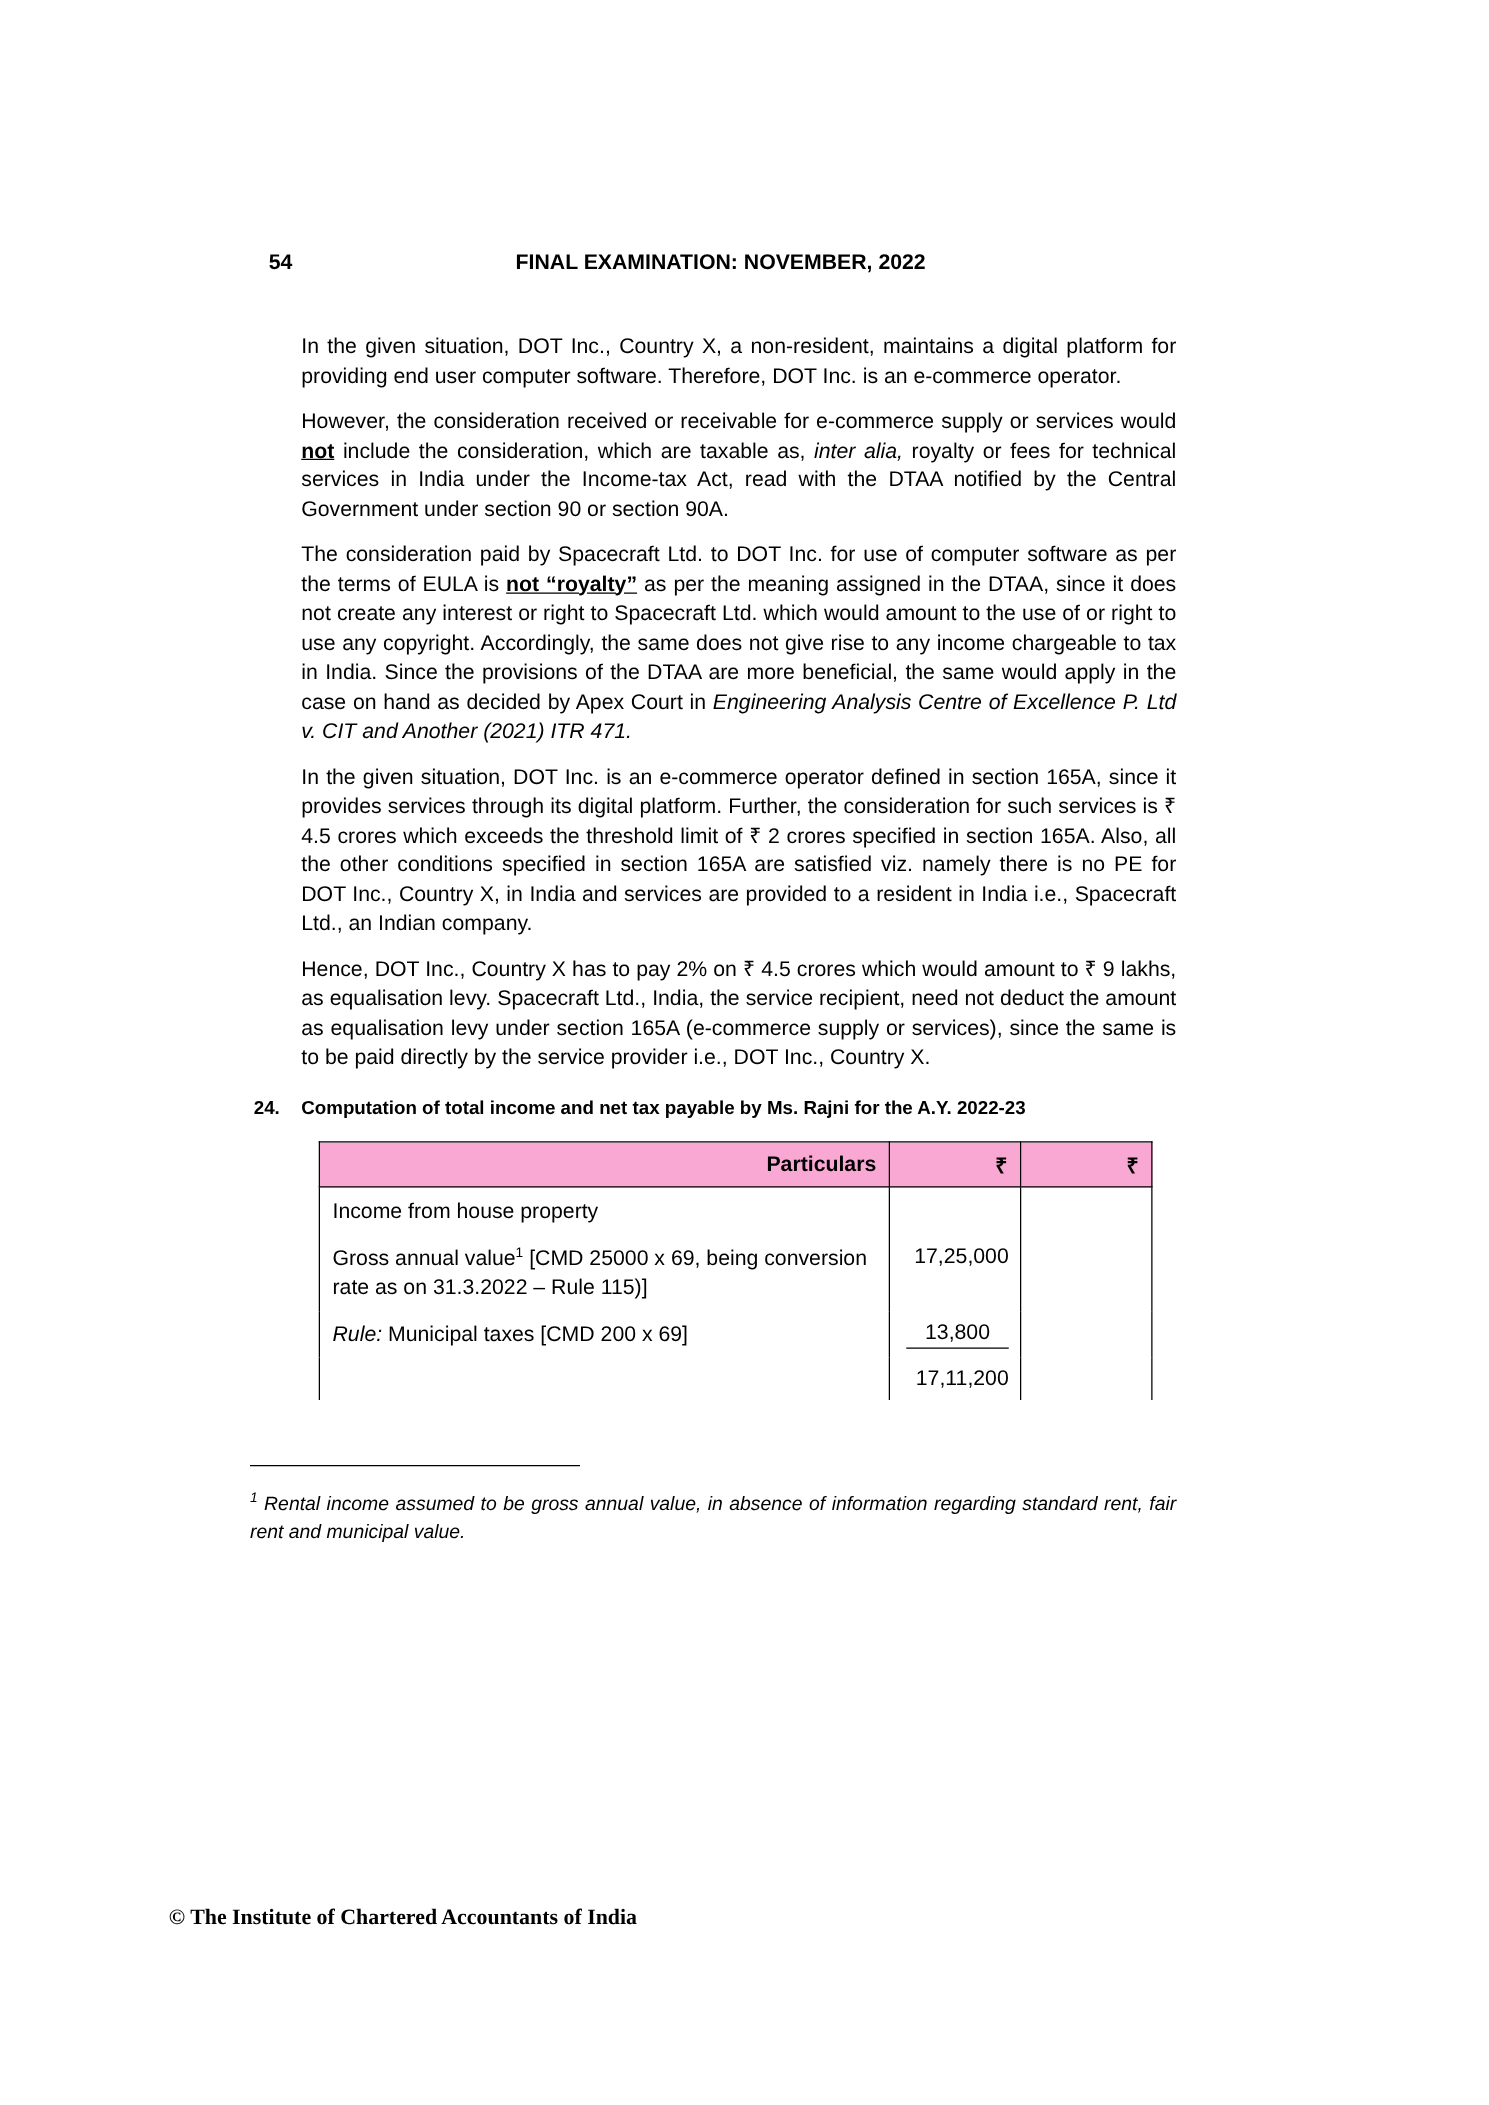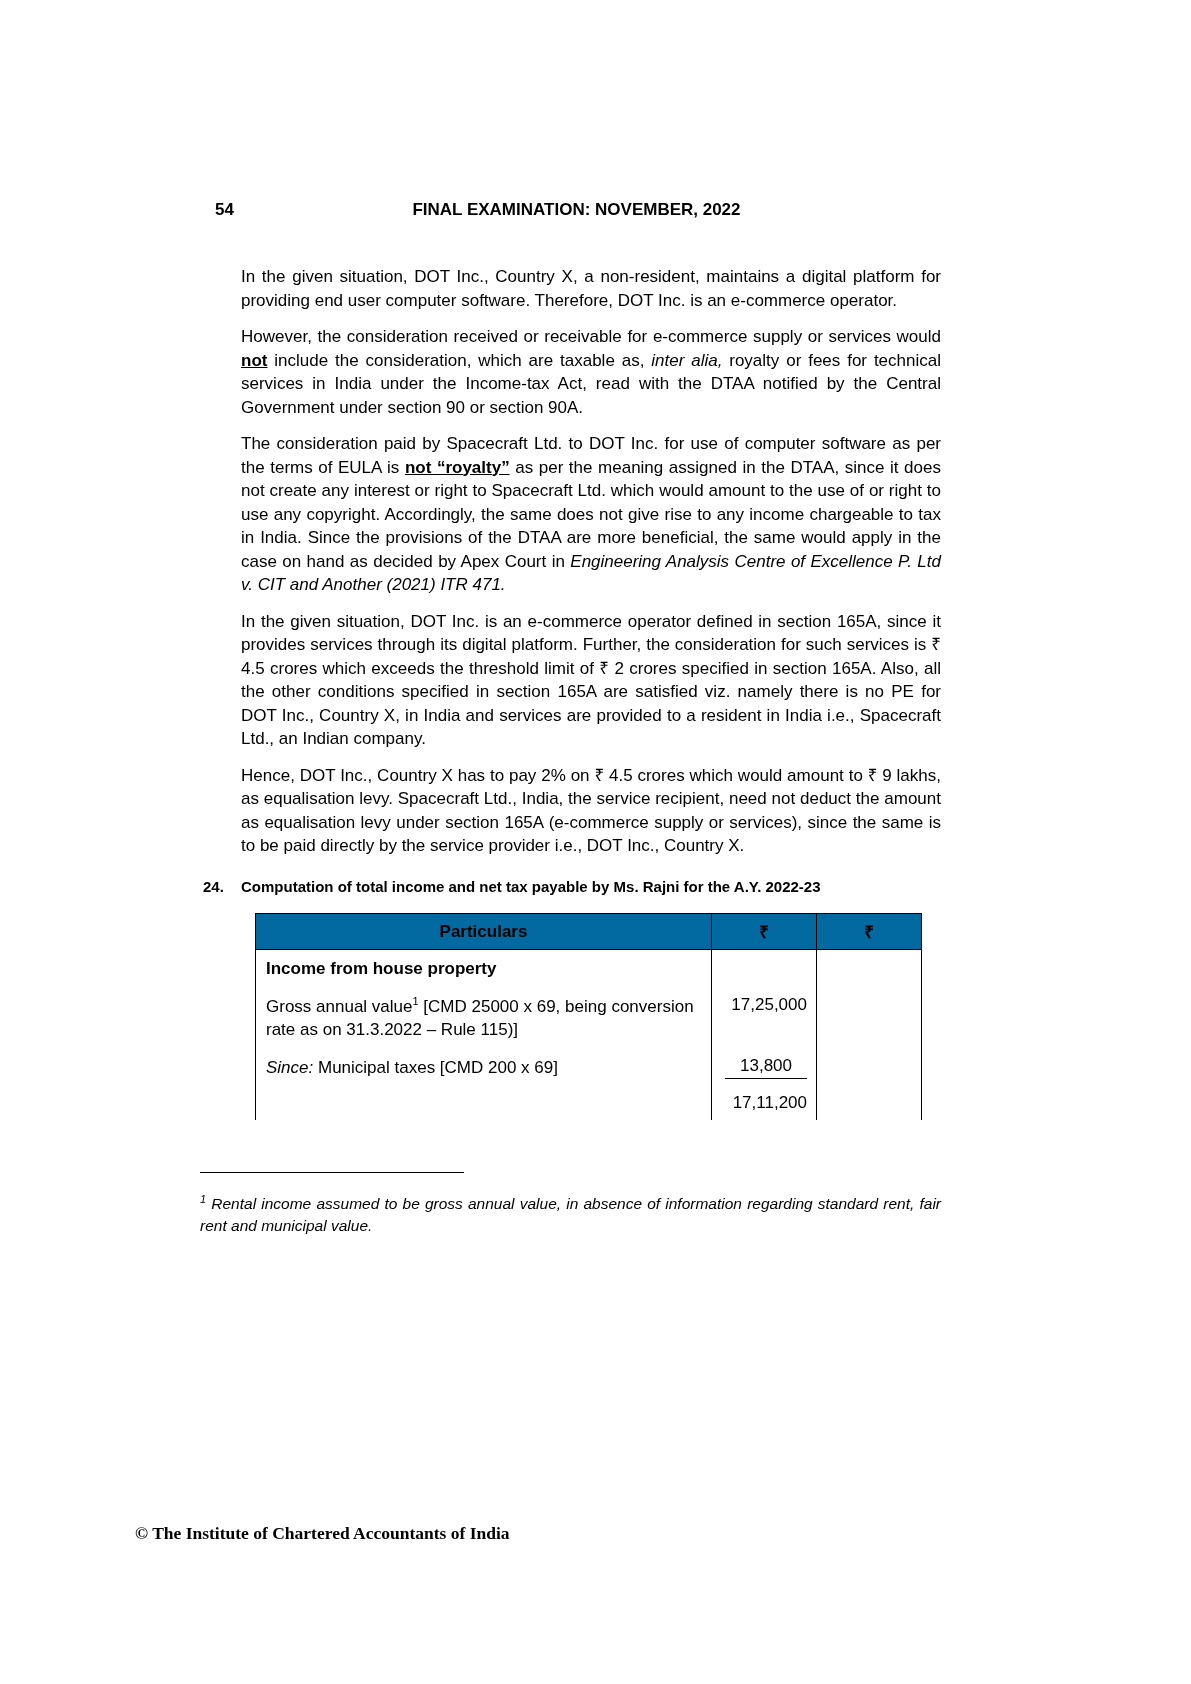--- a/index.html
+++ b/index.html
@@ -50,23 +50,23 @@
     font-size: 17px;
   }
   .comp-table th, .comp-table td {
     border-left: 1px solid #000;
     border-right: 1px solid #000;
     padding: 7px 10px;
   }
   .comp-table thead th {
     border-top: 1px solid #000;
     border-bottom: 1px solid #000;
-    background: #0369a1;
+    background: #f9a8d4;
     font-weight: bold;
-    text-align: center;
+    text-align: right;
     padding: 6px 10px;
   }
   th.col-particulars { width: 456px; }
   th.col-amount { width: 105px; }
   td.particulars {
     text-align: left;
     vertical-align: top;
     line-height: 23.5px;
   }
   td.amount {
@@ -131,31 +131,31 @@
       <table class="comp-table">
         <thead>
           <tr>
             <th class="col-particulars">Particulars</th>
             <th class="col-amount">₹</th>
             <th class="col-amount">₹</th>
           </tr>
         </thead>
         <tbody>
           <tr>
-            <td class="particulars"><span style="font-weight: bold;">Income from house property</span></td>
+            <td class="particulars"><span style="font-weight: normal;">Income from house property</span></td>
             <td class="amount"></td>
             <td class="amount"></td>
           </tr>
           <tr>
             <td class="particulars"><span>Gross annual value</span><sup>1</sup><span> [CMD 25000 x 69, being conversion rate as on 31.3.2022 – Rule 115)]</span></td>
             <td class="amount">17,25,000</td>
             <td class="amount"></td>
           </tr>
           <tr>
-            <td class="particulars"><span style="font-style: italic;">Since:</span><span> Municipal taxes [CMD 200 x 69]</span></td>
+            <td class="particulars"><span style="font-style: italic;">Rule:</span><span> Municipal taxes [CMD 200 x 69]</span></td>
             <td class="amount"><span class="underline-total">13,800</span></td>
             <td class="amount"></td>
           </tr>
           <tr>
             <td class="particulars"></td>
             <td class="amount">17,11,200</td>
             <td class="amount"></td>
           </tr>
         </tbody>
       </table>

